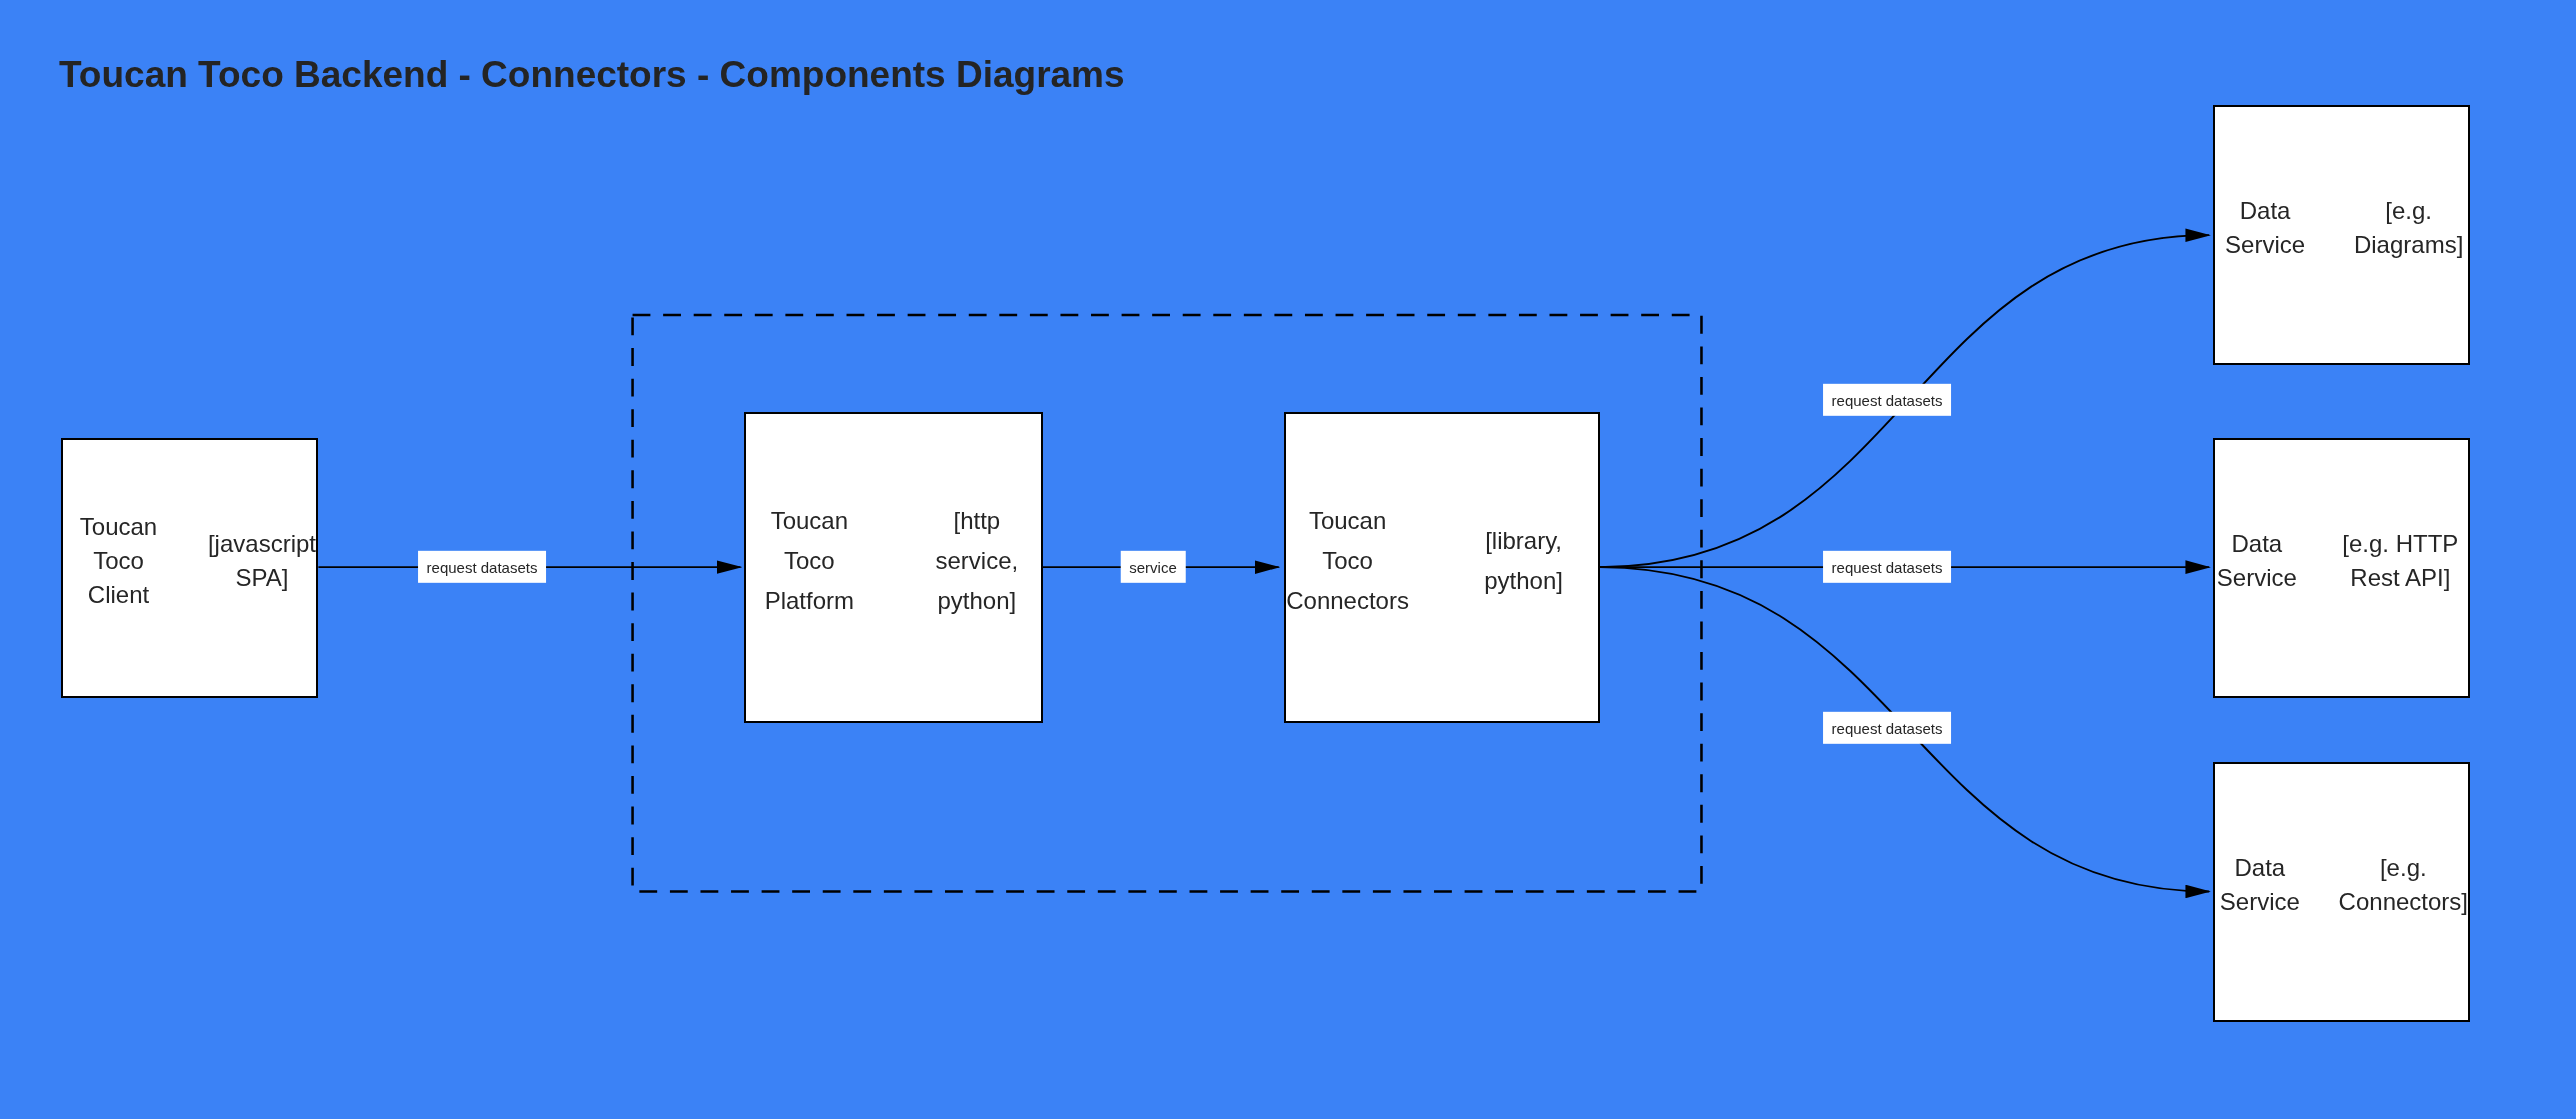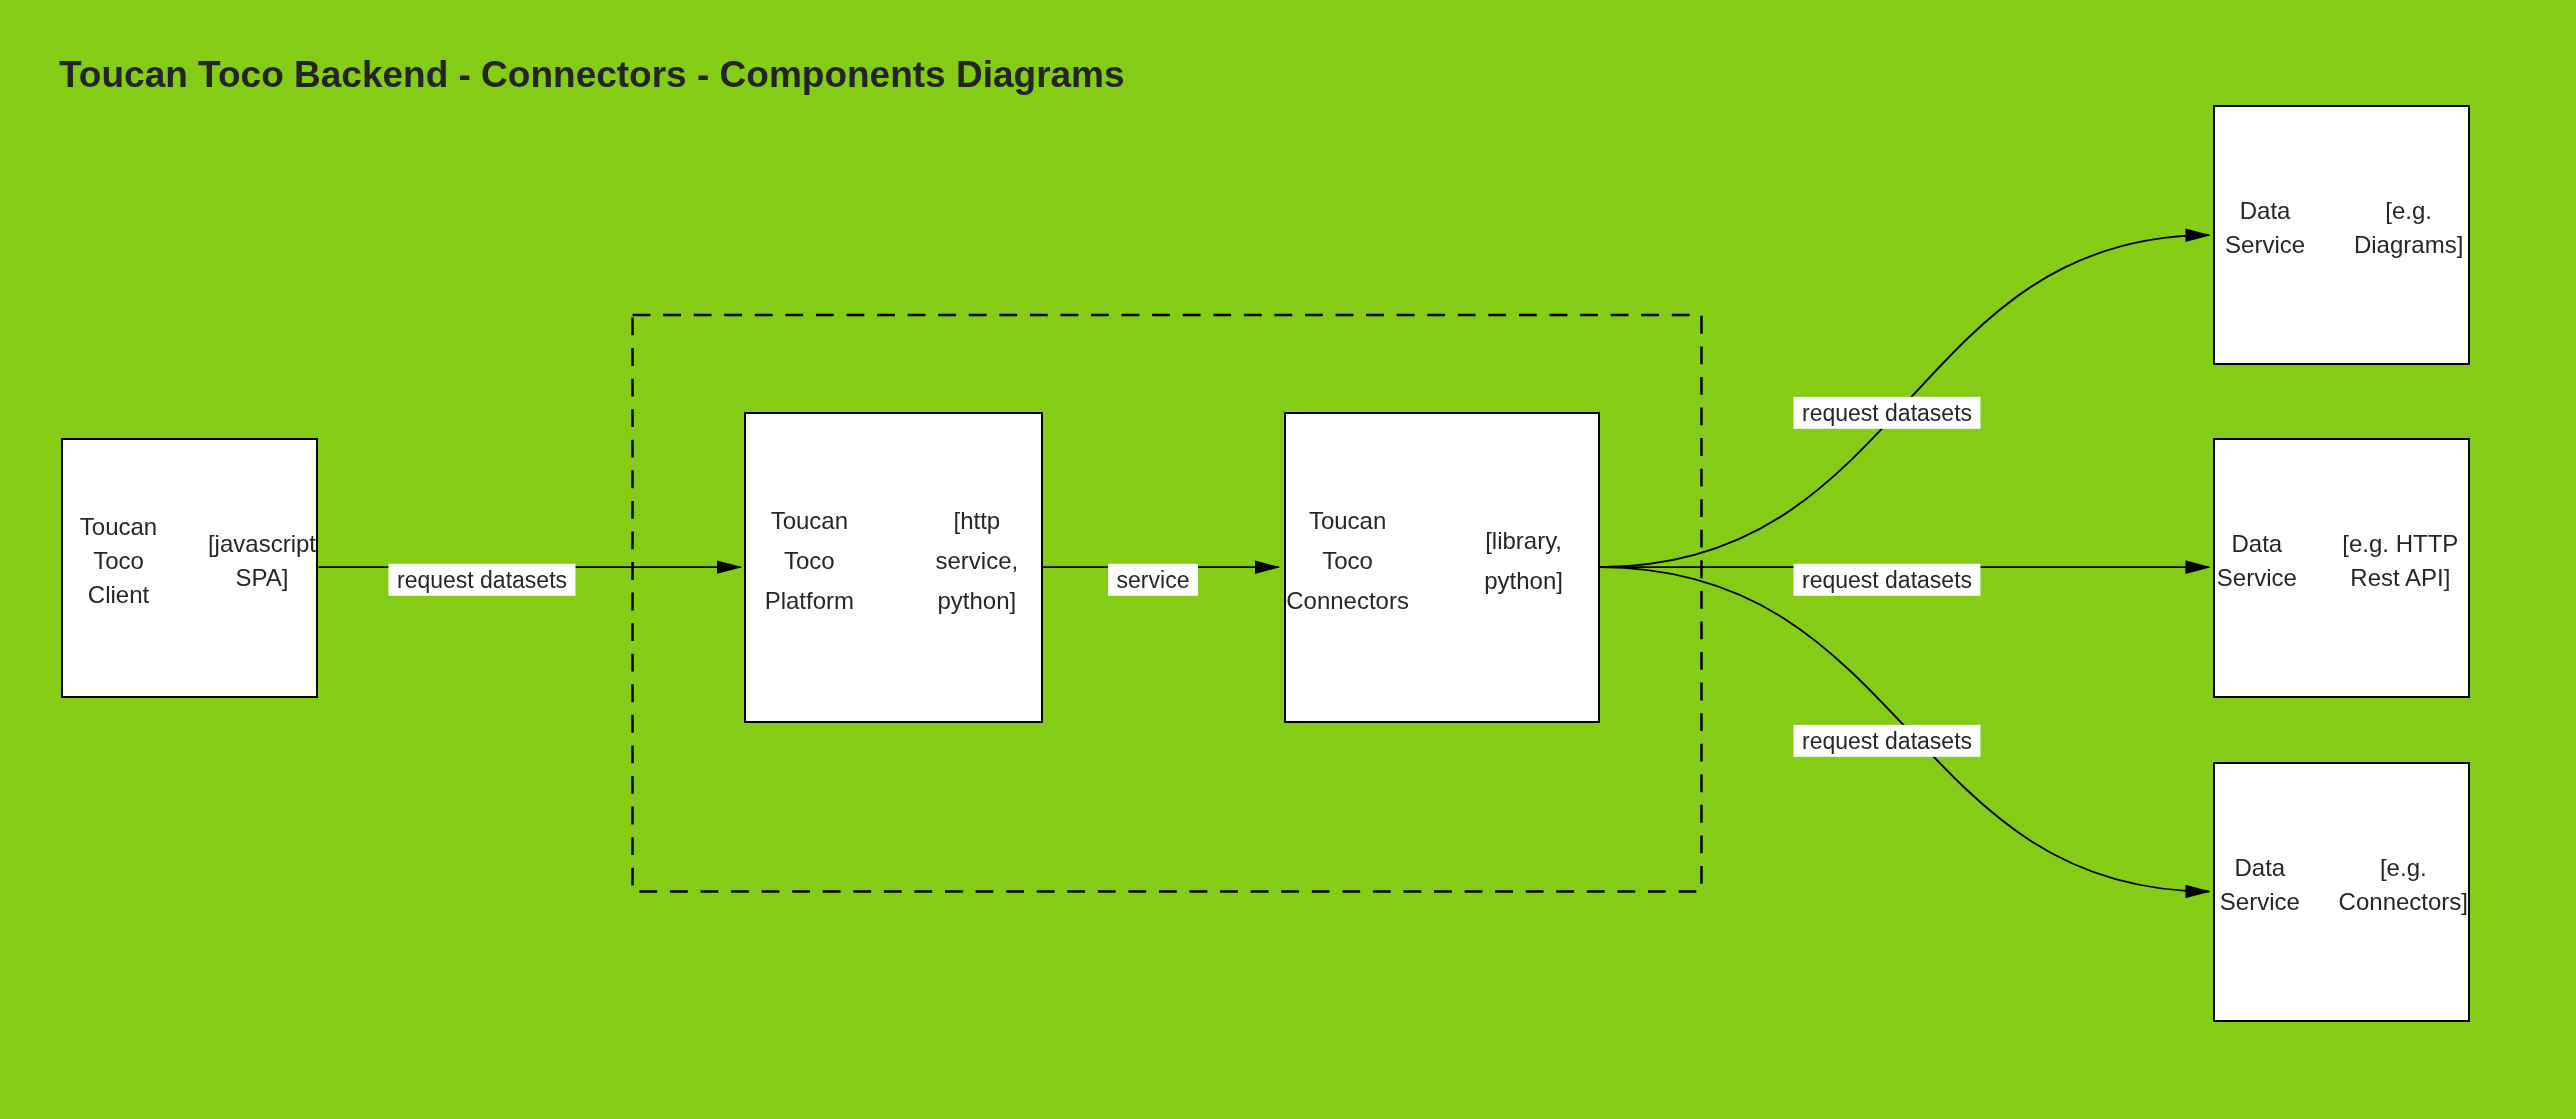--- a/index.html
+++ b/index.html
@@ -4,21 +4,21 @@
 <style>
   html, body {
     margin: 0;
     padding: 0;
     background: #ffffff;
   }
   .stage {
     position: relative;
     width: 2576px;
     height: 1119px;
-    background: #84cc16;
+    background: #3b82f6;
     font-family: "Liberation Sans", "DejaVu Sans", sans-serif;
     color: #262626;
     overflow: hidden;
   }
   .page-title {
     position: absolute;
     left: 59px;
     top: 54px;
     margin: 0;
     font-size: 37px;
@@ -79,25 +79,24 @@
   .node--platform   { left: 744px;  top: 412px; width: 299px; height: 311px; }
   .node--connectors { left: 1284px; top: 412px; width: 316px; height: 311px; }
   .node--ds1        { left: 2213px; top: 105px; width: 257px; height: 260px; }
   .node--ds2        { left: 2213px; top: 438px; width: 257px; height: 260px; }
   .node--ds3        { left: 2213px; top: 762px; width: 257px; height: 260px; }
   .edge-label {
     position: absolute;
     transform: translate(-50%, -50%);
     background: #ffffff;
     padding: 1.7px 8.5px;
-    font-size: 23px;
+    font-size: 15px;
     line-height: 29px;
     color: #262626;
     white-space: nowrap;
-    margin-top: 13px;
   }
   .edge-label--l1 { left: 482px;  top: 567px; }
   .edge-label--l2 { left: 1153px; top: 567px; }
   .edge-label--l3 { left: 1887px; top: 400px; }
   .edge-label--l4 { left: 1887px; top: 567px; }
   .edge-label--l5 { left: 1887px; top: 728px; }
 </style>
 </head>
 <body>
 

